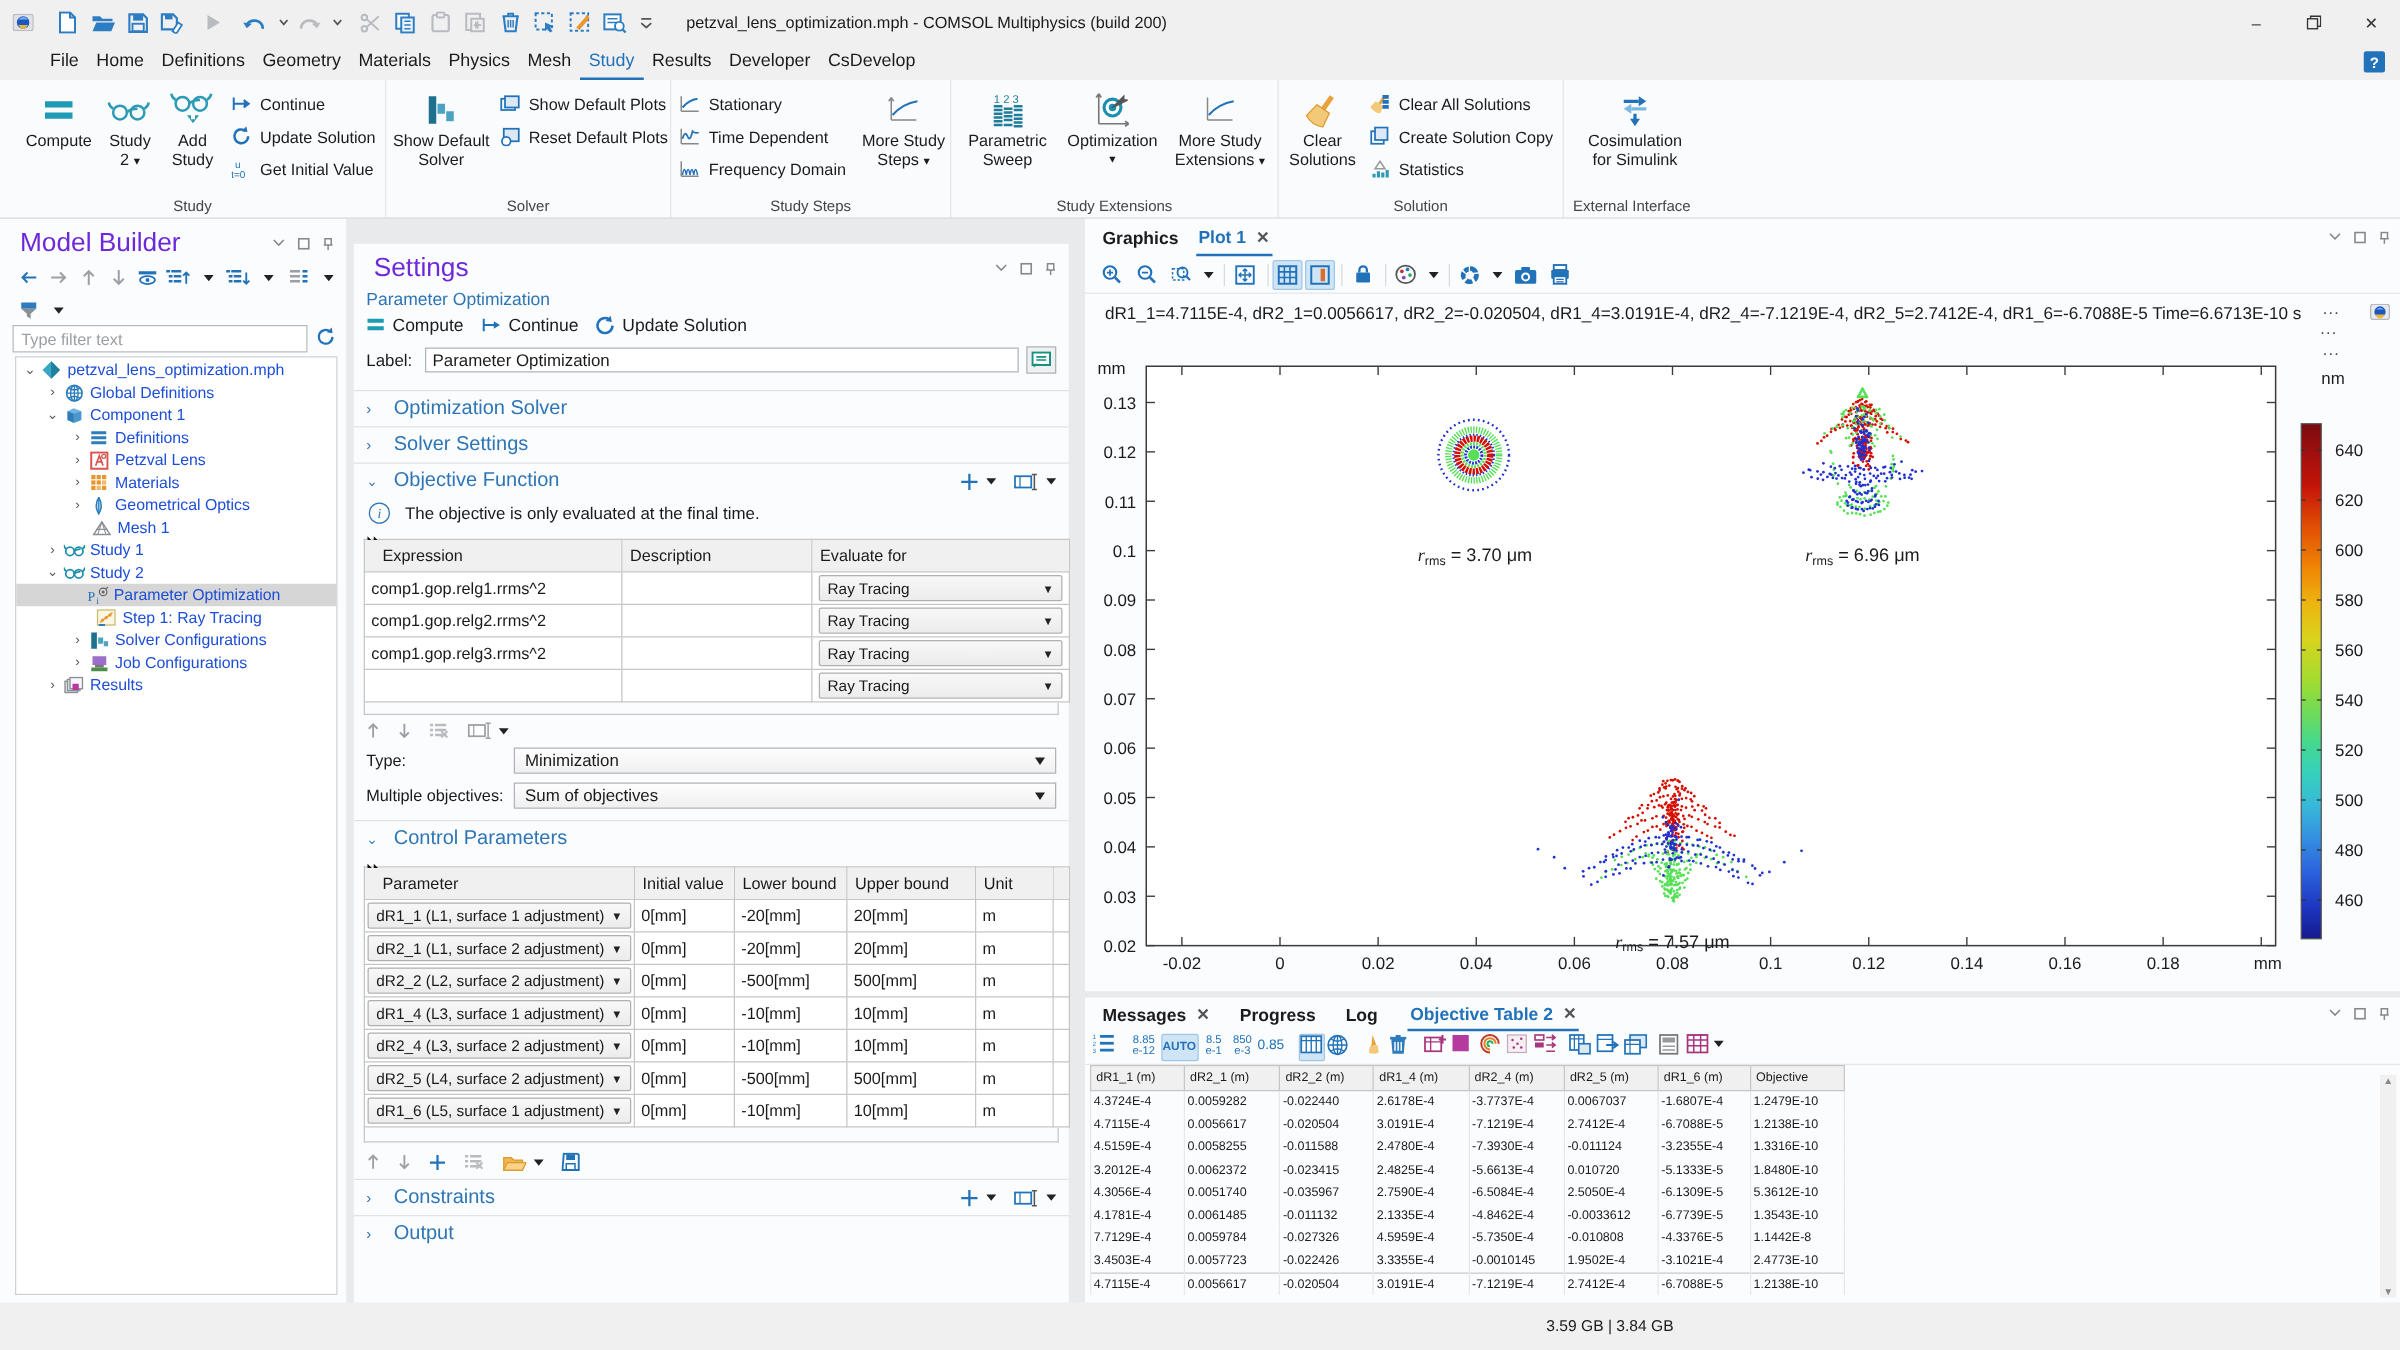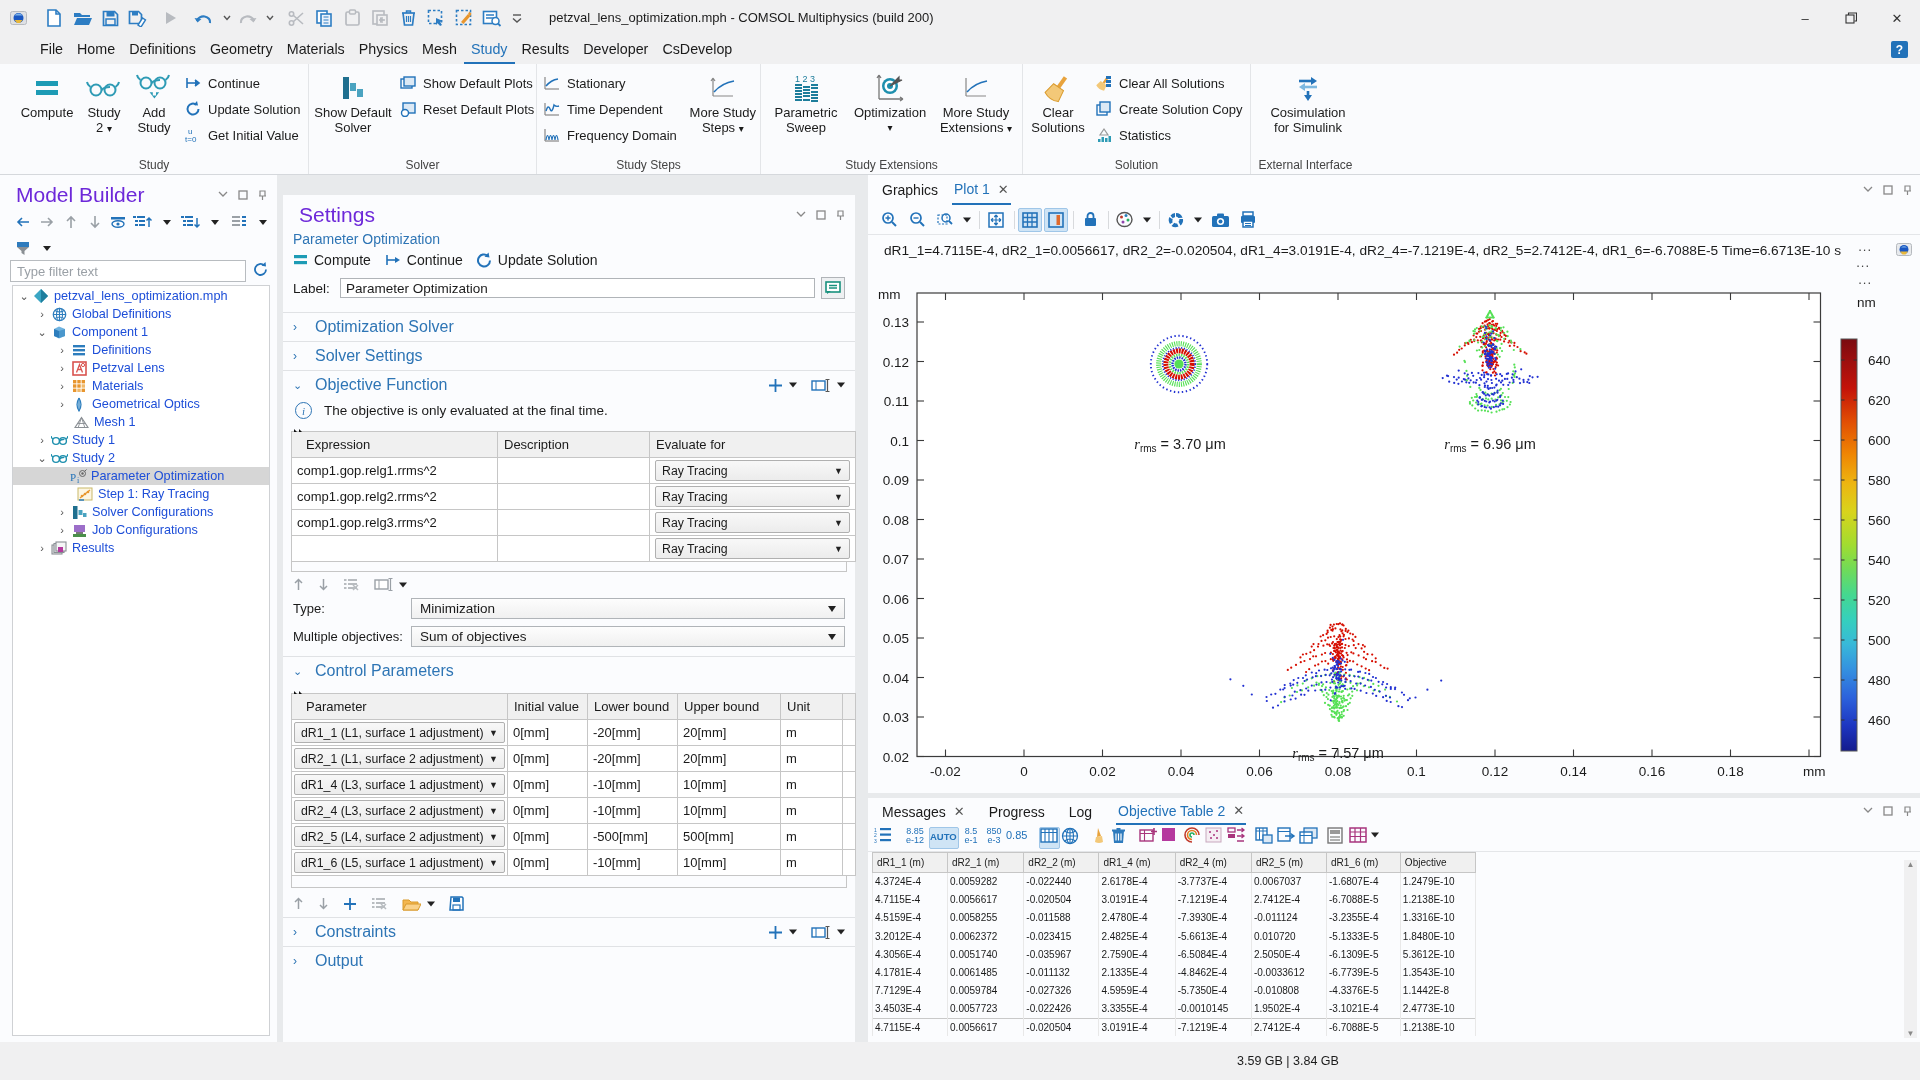--- a/index.html
+++ b/index.html
@@ -81,21 +81,21 @@
 .ddbtn .dar { margin-left:auto; padding-left:4px; font-size:9px; color:#222; }
 .minitb { display:flex; align-items:center; padding:5px 10px 2px 10px; gap:14px; }
 .formrow { display:flex; align-items:center; padding:3.5px 10px 3.5px 10px; }
 .formrow .flab { width:118px; font-size:13px; white-space:nowrap; }
 .formrow .fsel { flex:1; height:21px; border:1px solid #b0b4b8; background:linear-gradient(#fdfdfd,#f0f0f0); display:flex; align-items:center; padding:0 8px; font-size:13.5px; position:relative; }
 .formrow .fsel:after { content:""; position:absolute; right:8px; top:7.5px; border-left:4.5px solid transparent; border-right:4.5px solid transparent; border-top:6px solid #222; }
 
 
 #graphics { position:relative; }
 .gtabs { display:flex; align-items:center; height:30px; padding-left:12px; font-size:14px; position:relative; }
-.gtab { margin-right:14px; color:#1b1b1b; display:flex; align-items:center; height:30px; }
+.gtab { margin-right:14px; color:#1b1b1b; display:flex; align-items:center; height:30px;font-weight:bold; }
 .gtab.active { color:#2272b9; border-bottom:2px solid #2272b9; }
 .gtab .x { margin-left:8px; color:#555; font-size:13px; }
 .gtoolbar { display:flex; align-items:center; height:30px; padding-left:8px; border-bottom:1px solid #e4e6e9; }
 .gtoolbar .gi { width:21px; margin-right:0; }
 .gtoolbar .gi.pressed { width:24px; }
 .gtoolbar .gi.nar { width:14px; }
 .gtoolbar .gi { width:26px; height:24px; display:flex; align-items:center; justify-content:center; margin-right:2px; }
 .gtoolbar .gi.pressed { background:#cfe4f5; border:1px solid #9fc6e8; border-radius:2px; }
 .gtoolbar .sep { width:1px; height:18px; background:#d8dadd; margin:0 3px; }
 .plottitle { position:absolute; left:16px; top:68px; font-size:13.7px; color:#1b1b1b; }
@@ -1014,20 +1014,30 @@
               <td>m</td>
               <td></td>
             </tr>
         <tr>
               <td style="padding:0 2px">
                 <div class="ddbtn">dR2_1 (L1, surface 2 adjustment)<span class="dar">▼</span></div>
               </td>
               <td>0[mm]</td>
               <td>-20[mm]</td>
               <td>20[mm]</td>
+              <td>m</td>
+              <td></td>
+            </tr>
+        <tr>
+              <td style="padding:0 2px">
+                <div class="ddbtn">dR2_2 (L2, surface 2 adjustment)<span class="dar">▼</span></div>
+              </td>
+              <td>0[mm]</td>
+              <td>-500[mm]</td>
+              <td>500[mm]</td>
               <td>m</td>
               <td></td>
             </tr>
         <tr>
               <td style="padding:0 2px">
                 <div class="ddbtn">dR1_4 (L3, surface 1 adjustment)<span class="dar">▼</span></div>
               </td>
               <td>0[mm]</td>
               <td>-10[mm]</td>
               <td>10[mm]</td>

